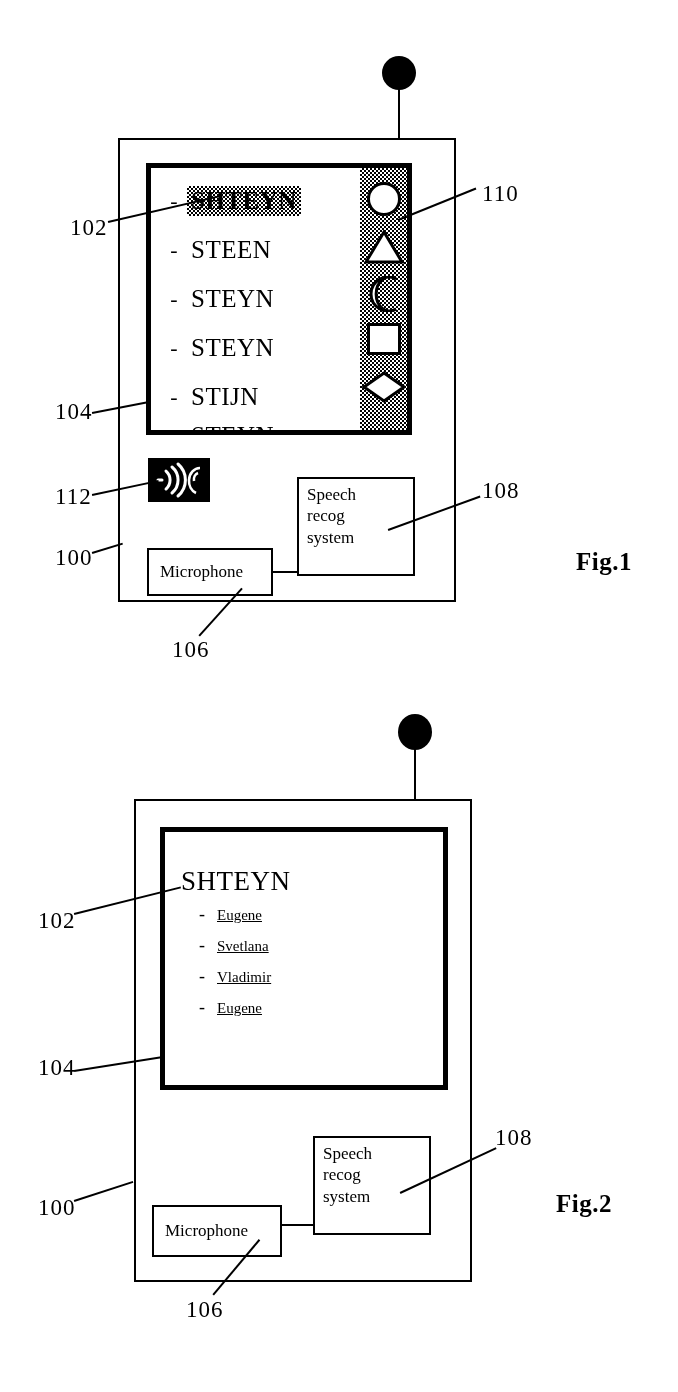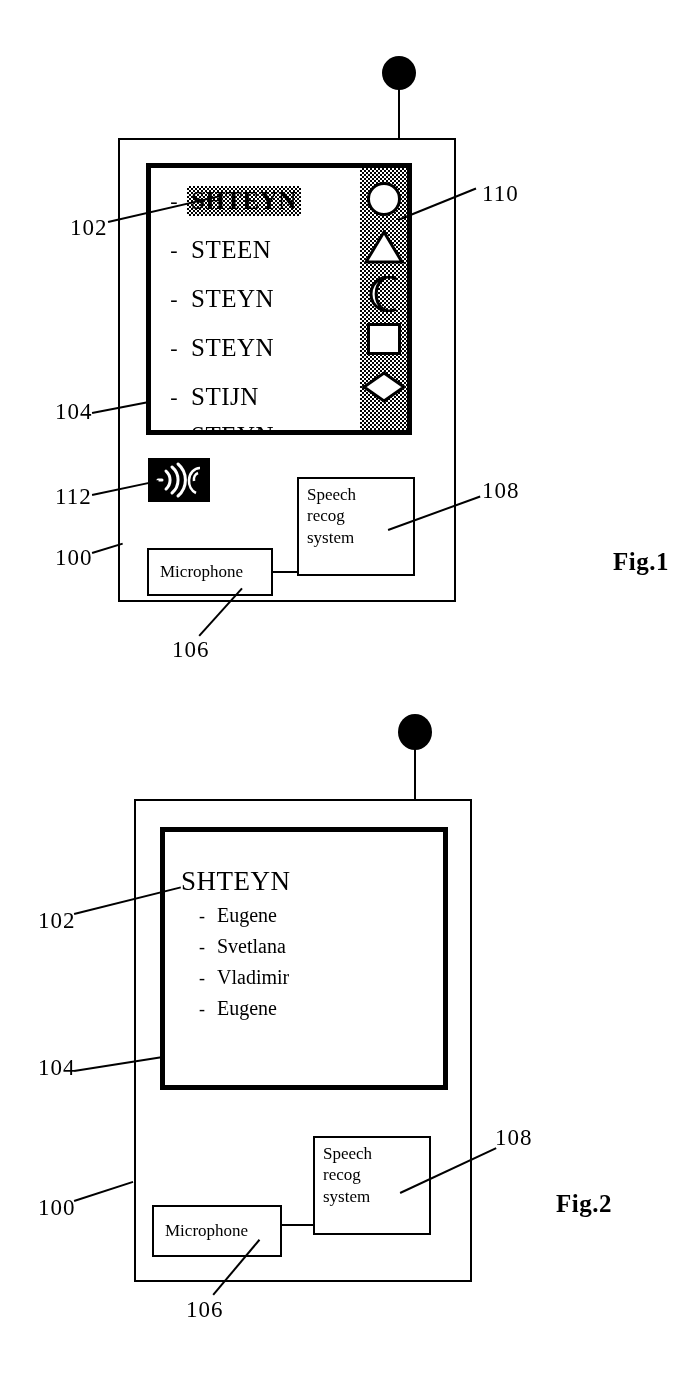--- a/index.html
+++ b/index.html
@@ -188,22 +188,23 @@
     display: flex;
     align-items: baseline;
     height: 31px;
   }
   .f2-dash {
     width: 30px;
     font-size: 18px;
     text-align: center;
   }
   .f2-name {
-    font-size: 20px;
-    white-space: nowrap;
+    font-size: 15px;
+    white-space: nowrap;
+    text-decoration: underline;
   }
 </style>
 </head>
 <body>
 
 <div class="figure">
 
   <div class="antenna-knob" style="left:382px; top:56px; width:34px; height:34px;"></div>
   <div class="antenna-stem" style="left:398px; top:88px; height:52px;"></div>
 
@@ -301,21 +302,21 @@
 
   <div class="ref" style="left:482px; top:181px;">110</div>
   <div class="leader" style="left:398px; top:219px; width:84px; transform: rotate(-22deg);"></div>
 
   <div class="ref" style="left:482px; top:478px;">108</div>
   <div class="leader" style="left:388px; top:529px; width:98px; transform: rotate(-20deg);"></div>
 
   <div class="ref" style="left:172px; top:637px;">106</div>
   <div class="leader" style="left:199px; top:635px; width:64px; transform: rotate(-48deg);"></div>
 
-  <div class="fig-caption" style="left:576px; top:548px;margin-left:37px;">Fig.1</div>
+  <div class="fig-caption" style="left:576px; top:548px;">Fig.1</div>
 </div>
 
 <div class="figure">
 
   <div class="antenna-knob" style="left:398px; top:714px; width:34px; height:36px;"></div>
   <div class="antenna-stem" style="left:414px; top:748px; height:52px;"></div>
 
   <div class="device-frame" style="left:134px; top:799px; width:338px; height:483px;"></div>
 
   <div class="screen" style="left:160px; top:827px; width:288px; height:263px;">

